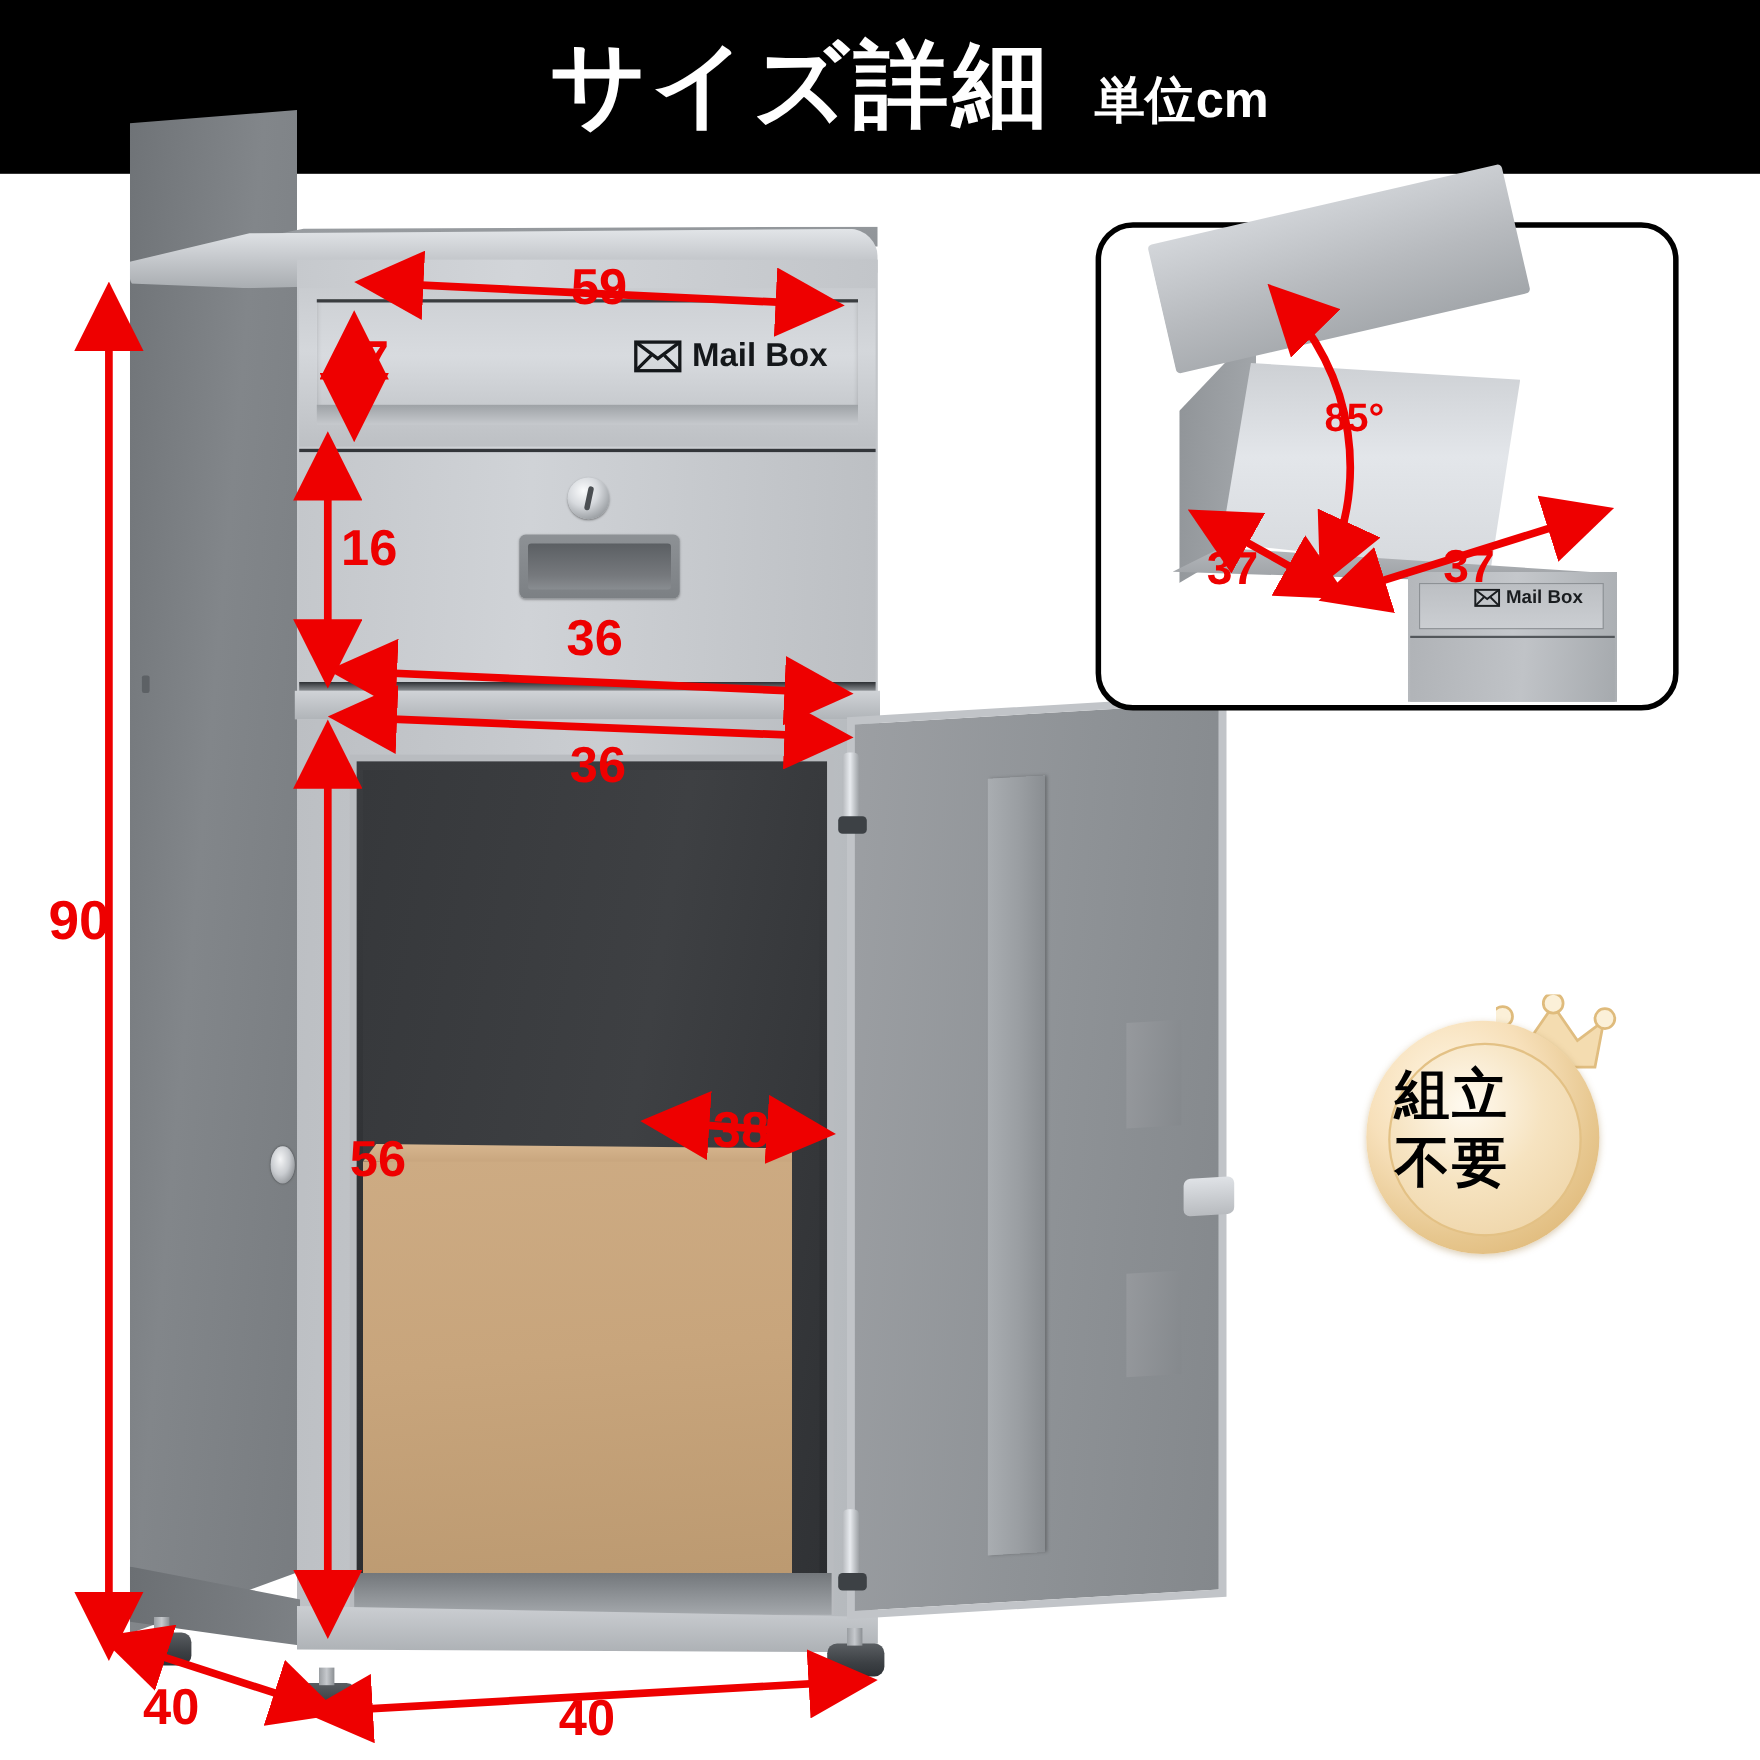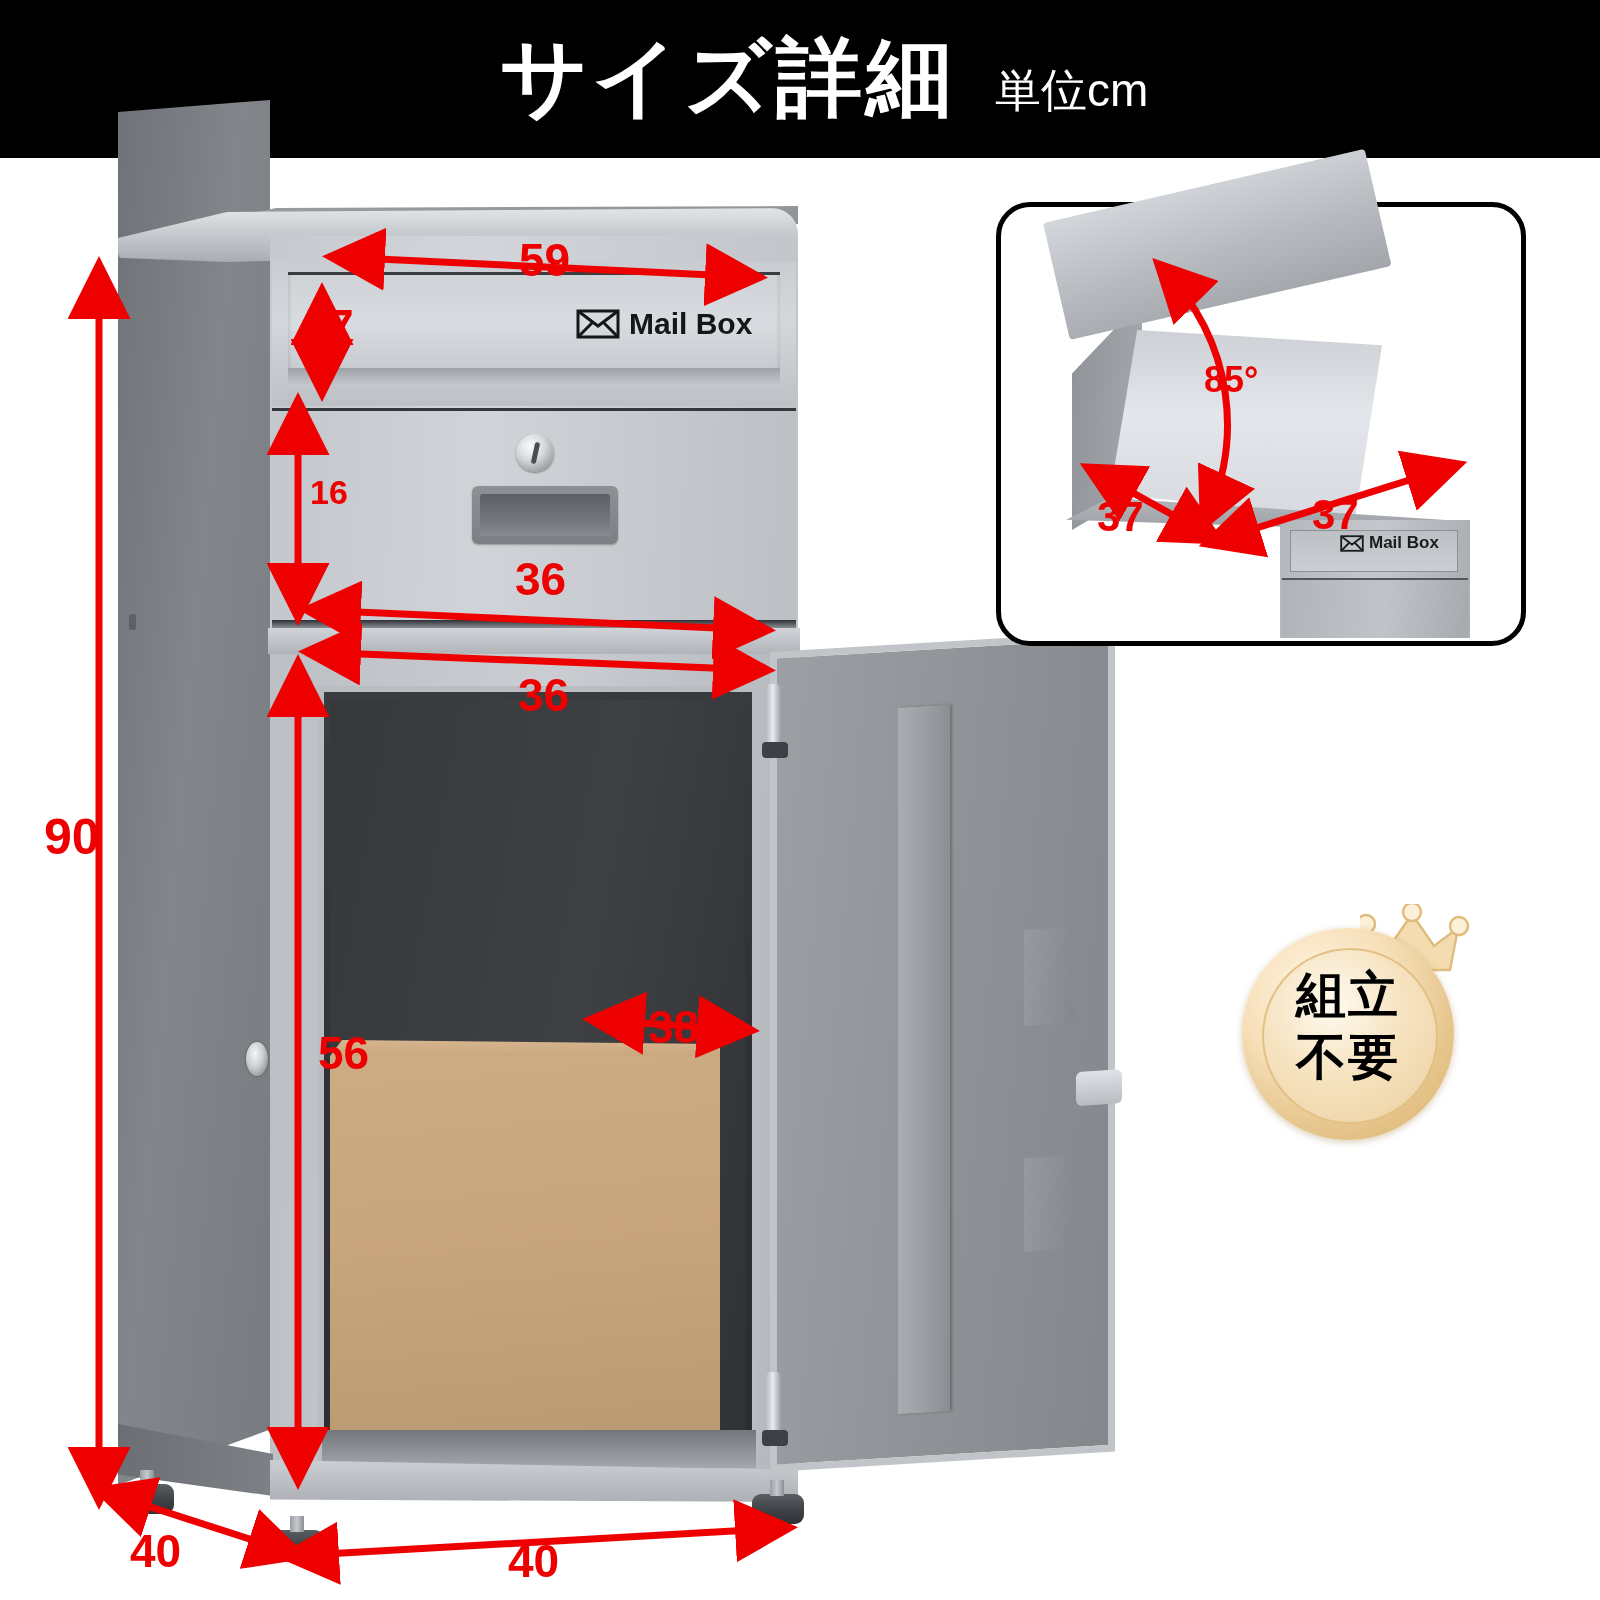--- a/index.html
+++ b/index.html
@@ -4,21 +4,21 @@
 <style>
   html,body{margin:0;padding:0;background:#ffffff;}
   body{width:1600px;height:1600px;position:relative;overflow:hidden;
        font-family:"Liberation Sans","DejaVu Sans",sans-serif;}
 
   
   #header-bar{position:absolute;left:0;top:0;width:1600px;height:158px;background:#000000;}
   #header-title{position:absolute;left:500px;top:22px;color:#ffffff;font-size:86px;
       font-weight:700;letter-spacing:4px;line-height:110px;white-space:nowrap;}
   #header-unit{position:absolute;left:995px;top:60px;color:#ffffff;font-size:46px;
-      font-weight:400;line-height:60px;white-space:nowrap;}
+      font-weight:700;line-height:60px;white-space:nowrap;}
 
   
   #product{position:absolute;left:0;top:158px;width:900px;height:1442px;}
 
   
   #side-panel{position:absolute;left:118px;top:100px;width:152px;height:1385px;
       background:linear-gradient(95deg,#6f7377 0%,#82868a 45%,#787c80 100%);
       clip-path:polygon(0 12px,100% 0,100% 96%,0 100%);}
   #side-lock{position:absolute;left:246px;top:1042px;width:22px;height:34px;border-radius:50%;
       background:radial-gradient(ellipse at 40% 35%,#f4f5f6 0%,#c9ccd0 45%,#6e7276 100%);
@@ -163,21 +163,21 @@
       clip-path:polygon(44px 0,100% 22px,100% 100%,0 64%);}
 
   
   #badge{position:absolute;left:1232px;top:898px;width:240px;height:240px;}
   #badge-seal{position:absolute;left:10px;top:30px;width:212px;height:212px;border-radius:50%;
       background:radial-gradient(circle at 36% 30%,#fff6e4 0%,#f7e0ba 38%,#e7c78f 66%,#d9ae68 100%);
       box-shadow:0 2px 7px rgba(150,110,40,.35);}
   #badge-inner{position:absolute;left:30px;top:50px;width:172px;height:172px;border-radius:50%;
       background:radial-gradient(circle at 40% 32%,#fffaf0 0%,#f6e3c0 45%,#ecd0a0 100%);
       border:2px solid #e3c185;}
-  #badge-text{position:absolute;left:36px;top:66px;width:160px;text-align:center;color:#000000;
+  #badge-text{position:absolute;left:36px;top:66px;width:160px;text-align:left;color:#000000;
       font-size:50px;font-weight:700;line-height:62px;letter-spacing:2px;}
   #badge-crown{position:absolute;left:128px;top:6px;width:110px;height:80px;}
 </style>
 </head>
 <body>
 
 <div id="header-bar"></div>
 <div id="header-title">サイズ詳細</div>
 <div id="header-unit">単位cm</div>
 
@@ -255,21 +255,21 @@
     <line x1="15" y1="8" x2="15" y2="100" stroke="#ee0000" stroke-width="7" marker-start="url(#ah2)" marker-end="url(#ah)"></line>
   </svg>
 </div>
 <div class="dim-label" style="left:328px;top:303px;font-size:46px;">7</div>
 
 <div class="dim" style="left:283px;top:398px;">
   <svg width="30" height="222" viewBox="0 0 30 222">
     <line x1="15" y1="8" x2="15" y2="214" stroke="#ee0000" stroke-width="7" marker-start="url(#ah2)" marker-end="url(#ah)"></line>
   </svg>
 </div>
-<div class="dim-label" style="left:310px;top:475px;font-size:34px;">16</div>
+<div class="dim-label" style="left:310px;top:475px;font-size:46px;">16</div>
 
 <div class="dim" style="left:306px;top:598px;">
   <svg width="462" height="42" viewBox="0 0 462 42">
     <line x1="6" y1="12" x2="456" y2="32" stroke="#ee0000" stroke-width="7" marker-start="url(#ah2)" marker-end="url(#ah)"></line>
   </svg>
 </div>
 <div class="dim-label" style="left:515px;top:556px;font-size:46px;">36</div>
 
 <div class="dim" style="left:306px;top:642px;">
   <svg width="462" height="42" viewBox="0 0 462 42">

